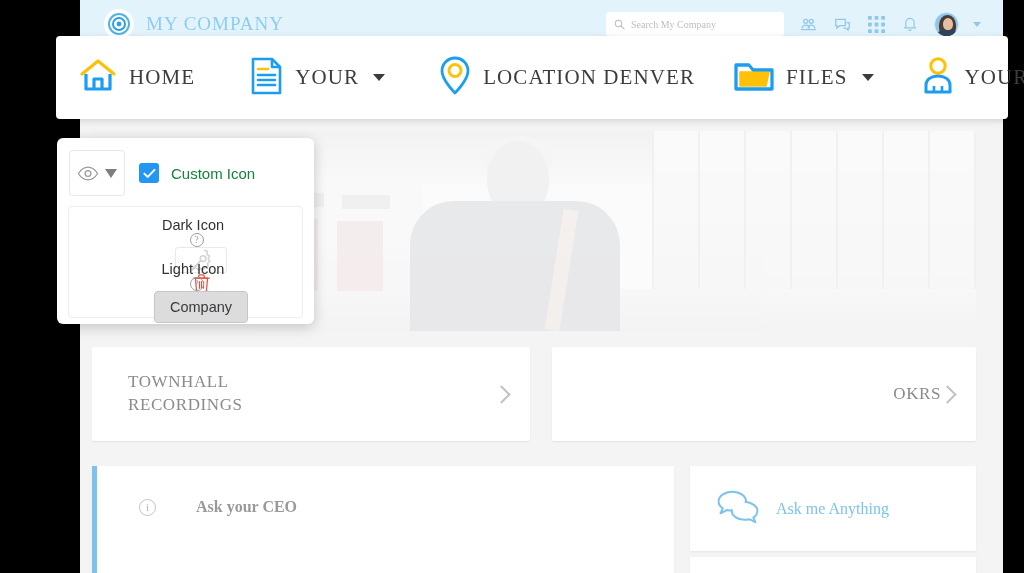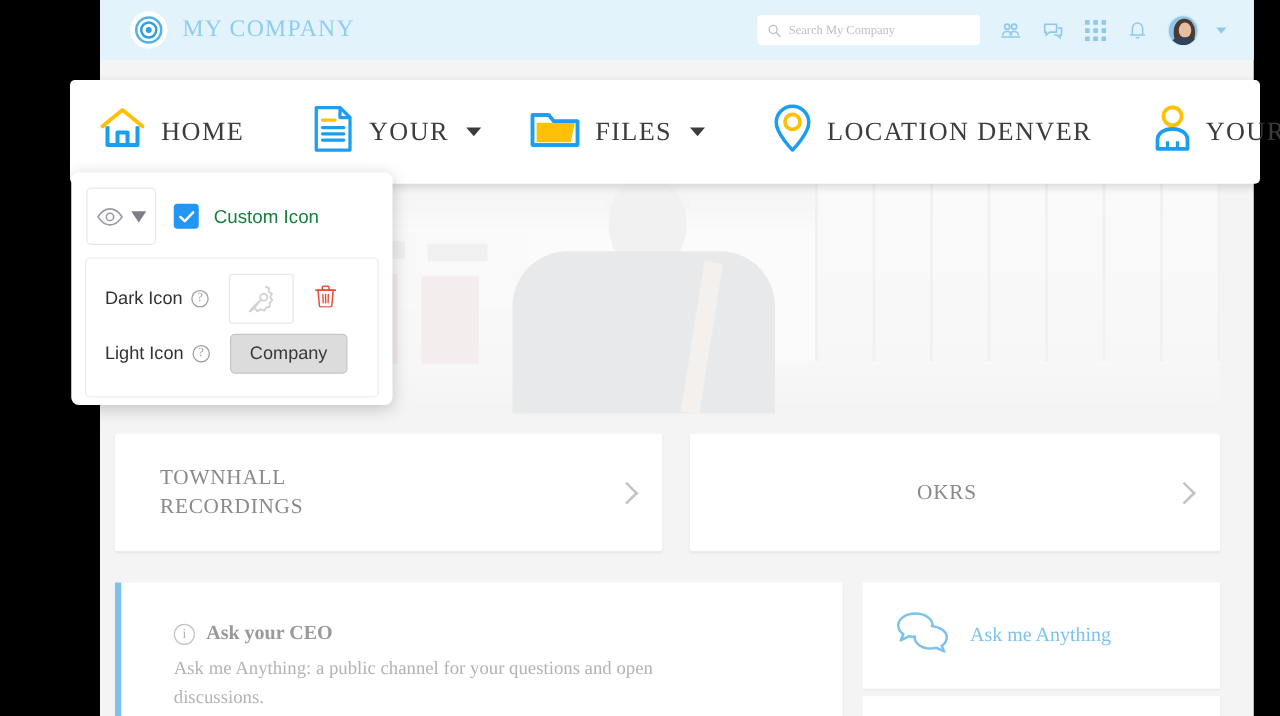--- a/index.html
+++ b/index.html
@@ -70,21 +70,21 @@
     background: #2f4458; border-radius: 40% 40% 0 0;
   }
   .caret-blue {
     width: 0; height: 0;
     border-left: 4px solid transparent; border-right: 4px solid transparent;
     border-top: 5px solid #8fc9ea;
   }
 
   
   .nav-bar {
-    position: absolute; left: 56px; top: 64px; width: 952px; height: 83px;
+    position: absolute; left: 56px; top: 36px; width: 952px; height: 83px;
     background: #ffffff; border-radius: 4px;
     box-shadow: 0 2px 7px rgba(0,0,0,0.14);
     display: flex; align-items: center;
     z-index: 5;
   }
   .nav-item {
     display: flex; align-items: center; gap: 11px;
     cursor: pointer; white-space: nowrap;
   }
   .nav-label {
@@ -159,21 +159,21 @@
     display: flex; align-items: center; justify-content: center;
     margin-left: 14px; flex: none;
   }
   .chk-label {
     margin-left: 12px; font-size: 15px; color: #15803d;
   }
   .popup-inner {
     margin: 0 11px 11px 11px; border: 1px solid #eeeef0; border-radius: 4px;
     padding: 10px 0 12px 0; background: #fff;
   }
-  .icon-row { display: flex; align-items: center; padding: 0 0 0 15px; height: 44px; }
+  .icon-row { display: flex; align-items: center; padding: 0 0 0 15px; height: 44px; flex-direction: column; }
   .row-label { font-size: 14.5px; color: #2f3136; }
   .help {
     width: 14px; height: 14px; border-radius: 50%; border: 1px solid #9b9ba1;
     color: #9b9ba1; font-size: 10px; line-height: 12px; text-align: center;
     margin-left: 7px; font-family: "Liberation Serif", serif;
   }
   .thumb {
     width: 52px; height: 40px; border: 1px solid #e9e9eb; border-radius: 3px;
     background: #fff; margin-left: 16px;
     display: flex; align-items: center; justify-content: center;
@@ -194,21 +194,21 @@
     flex: 1; background: #ffffff; border-radius: 2px;
     box-shadow: 0 1px 2px rgba(0,0,0,0.07);
     display: flex; align-items: center; padding: 0 22px 0 36px;
     cursor: pointer;
   }
   .tile-title {
     font-family: "Liberation Serif", serif;
     font-size: 17px; letter-spacing: 0.6px; color: #8a8a8a; line-height: 1.35;
   }
   .tile.center { justify-content: center; padding: 0 22px; }
-  .tile.center .tile-title { flex: 1; text-align: center; }
+  .tile.center .tile-title { flex: 1; text-align: right; }
   .tile.left .tile-title { flex: 1; }
   .chev {
     width: 13px; height: 13px; border-right: 2px solid #c3c3c3;
     border-top: 2px solid #c3c3c3; transform: rotate(45deg); flex: none;
   }
 
   
   .bottom { position: absolute; left: 92px; top: 466px; width: 884px; height: 107px; z-index: 2; }
   .ceo-card {
     position: absolute; left: 0; top: 0; width: 582px; height: 107px;
@@ -217,21 +217,21 @@
     padding: 32px 0 0 42px;
   }
   .ceo-head { display: flex; align-items: center; gap: 9px; }
   .info-circle {
     width: 17px; height: 17px; border-radius: 50%; border: 1px solid #c3c3c3;
     color: #b5b5b5; font-size: 11px; line-height: 15px; text-align: center;
     font-family: "Liberation Serif", serif;
   }
   .ceo-title {
     font-family: "Liberation Serif", serif; font-weight: bold;
-    font-size: 16px; color: #999999;
+    font-size: 16px; color: #999999; margin-left: 31px;
   }
   .ceo-desc {
     margin-top: 8px; width: 430px;
     font-family: "Liberation Serif", serif;
     font-size: 15px; line-height: 1.5; color: #b3b3b3;
   }
   .ask-card {
     position: absolute; left: 598px; top: 0; width: 286px; height: 85px;
     background: #ffffff; box-shadow: 0 1px 2px rgba(0,0,0,0.06);
     display: flex; align-items: center; padding-left: 26px; gap: 16px;
@@ -367,40 +367,40 @@
           <line x1="8" y1="13" x2="18" y2="13" stroke="#ffc107" stroke-width="2.6" stroke-linecap="round"></line>
           <line x1="8" y1="19" x2="25" y2="19" stroke="#1b9df0" stroke-width="2.6" stroke-linecap="round"></line>
           <line x1="8" y1="24" x2="25" y2="24" stroke="#1b9df0" stroke-width="2.6" stroke-linecap="round"></line>
           <line x1="8" y1="29" x2="25" y2="29" stroke="#1b9df0" stroke-width="2.6" stroke-linecap="round"></line>
         </svg>
       </span>
       <span class="nav-label">YOUR</span>
       <span class="nav-caret"></span>
     </div>
 
+    <div class="nav-item" style="margin-left:53px;">
+      <span>
+        <svg width="34" height="42" viewBox="0 0 34 42">
+          <path d="M17 3 C9.8 3 4 8.8 4 16 C4 25 17 38 17 38 C17 38 30 25 30 16 C30 8.8 24.2 3 17 3 Z" fill="none" stroke="#1b9df0" stroke-width="2.8" stroke-linejoin="round"></path>
+          <circle cx="17" cy="15.5" r="6" fill="none" stroke="#ffc107" stroke-width="3"></circle>
+        </svg>
+      </span>
+      <span class="nav-label">LOCATION DENVER</span>
+    </div>
+
     <div class="nav-item" style="margin-left:38px;">
       <span>
         <svg width="42" height="34" viewBox="0 0 42 34">
           <path d="M3 6 H16 L20 11 H39 V30 H3 Z" fill="none" stroke="#1b9df0" stroke-width="2.8" stroke-linejoin="round"></path>
           <path d="M7 13 H36 L33 27 H7 Z" fill="#ffc107" stroke="#ffc107" stroke-width="1.5" stroke-linejoin="round"></path>
           <path d="M3 6 H16 L20 11 H39 V30 H3 Z" fill="none" stroke="#1b9df0" stroke-width="2.8" stroke-linejoin="round"></path>
         </svg>
       </span>
       <span class="nav-label">FILES</span>
       <span class="nav-caret"></span>
-    </div>
-
-    <div class="nav-item" style="margin-left:53px;">
-      <span>
-        <svg width="34" height="42" viewBox="0 0 34 42">
-          <path d="M17 3 C9.8 3 4 8.8 4 16 C4 25 17 38 17 38 C17 38 30 25 30 16 C30 8.8 24.2 3 17 3 Z" fill="none" stroke="#1b9df0" stroke-width="2.8" stroke-linejoin="round"></path>
-          <circle cx="17" cy="15.5" r="6" fill="none" stroke="#ffc107" stroke-width="3"></circle>
-        </svg>
-      </span>
-      <span class="nav-label">LOCATION DENVER</span>
     </div>
 
     <div class="nav-item" style="margin-left:48px;">
       <span>
         <svg width="32" height="42" viewBox="0 0 32 42">
           <circle cx="16" cy="11" r="7.2" fill="none" stroke="#ffc107" stroke-width="3"></circle>
           <path d="M4 37 V30 C4 24.4 9.4 21 16 21 C22.6 21 28 24.4 28 30 V37" fill="none" stroke="#1b9df0" stroke-width="3" stroke-linejoin="round"></path>
           <line x1="4" y1="37" x2="28" y2="37" stroke="#1b9df0" stroke-width="3" stroke-linecap="round"></line>
           <line x1="12" y1="31" x2="12" y2="37" stroke="#1b9df0" stroke-width="2.6"></line>
           <line x1="20" y1="31" x2="20" y2="37" stroke="#1b9df0" stroke-width="2.6"></line>
@@ -476,21 +476,20 @@
 
   </div>
 
   <div class="bottom">
 
     <div class="ceo-card">
       <div class="ceo-head">
         <span class="info-circle">i</span>
         <span class="ceo-title">Ask your CEO</span>
       </div>
-      <div class="ceo-desc">Ask me Anything: a public channel for your questions and open discussions.</div>
     </div>
 
     <div class="ask-card">
       <span>
         <svg width="44" height="36" viewBox="0 0 46 38">
           <path d="M17 3 C9 3 2.5 7.4 2.5 12.9 C2.5 16 4.2 18.7 6.9 20.5 L4.6 25.6 L11.3 22.2
                    C13 22.6 15 22.8 17 22.8 C25 22.8 31.5 18.4 31.5 12.9 C31.5 7.4 25 3 17 3 Z" fill="none" stroke="#7cc3ec" stroke-width="2.1" stroke-linejoin="round"></path>
           <path d="M30 13.4 C38 14.2 43.5 18.2 43.5 23 C43.5 26 41.8 28.6 39.2 30.3 L41.4 35 L34.8 31.9
                    C33.2 32.3 31.4 32.5 29.6 32.5 C22.3 32.5 16.4 28.2 16.4 23 C16.4 22.4 16.5 21.9 16.7 21.4" fill="#ffffff" stroke="#7cc3ec" stroke-width="2.1" stroke-linejoin="round"></path>
         </svg>

